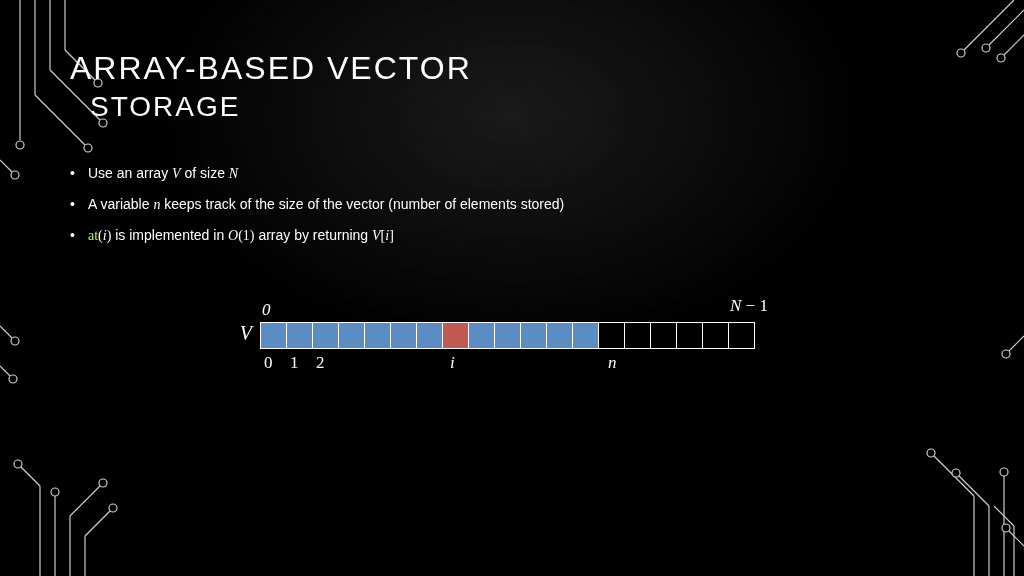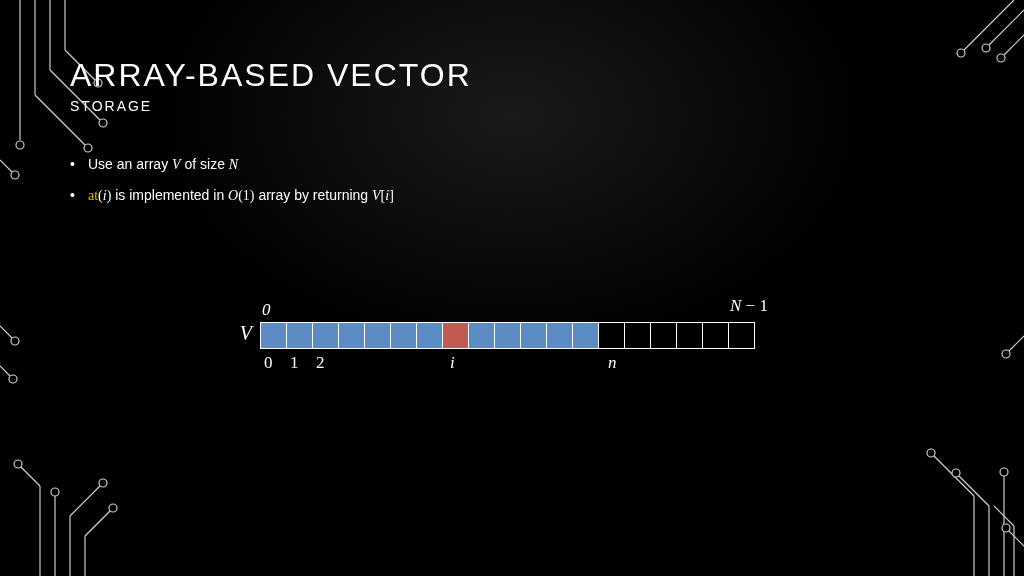--- a/index.html
+++ b/index.html
@@ -6,29 +6,29 @@
   html, body { width: 1024px; height: 576px; overflow: hidden; background: #000; }
   body {
     background: radial-gradient(ellipse 600px 400px at 50% 20%, #1a1a1a 0%, #000 60%);
     color: #fff;
     font-family: "Century Gothic", "Segoe UI", Arial, sans-serif;
     position: relative;
   }
   .circuit { position: absolute; pointer-events: none; }
   .circuit line, .circuit circle { stroke: #ccc; stroke-width: 1.2; fill: none; }
   .circuit circle { fill: #000; }
-  .content { position: absolute; left: 70px; top: 57px; right: 70px; }
+  .content { position: absolute; left: 70px; top: 50px; right: 70px; }
   .title { font-size: 32px; font-weight: 300; letter-spacing: 2px; margin-bottom: 4px; }
-  .subtitle { font-size: 14px; font-weight: 300; letter-spacing: 2px; margin-bottom: 40px; }
+  .subtitle { font-size: 28px; font-weight: 300; letter-spacing: 2px; margin-bottom: 40px; margin-left: 20px; }
   .bullets { list-style: none; }
   .bullets li { font-size: 14px; margin-bottom: 10px; position: relative; padding-left: 18px; line-height: 1.5; }
   .bullets li::before { content: "•"; position: absolute; left: 0; top: 0; }
   .mi { font-family: "Cambria Math", "Times New Roman", serif; font-style: italic; }
   .mn { font-family: "Cambria Math", "Times New Roman", serif; font-style: normal; }
-  .fn { font-family: "Cambria Math", "Times New Roman", serif; color: #eab308; font-style: normal; }
+  .fn { font-family: "Cambria Math", "Times New Roman", serif; color: #bef264; font-style: normal; }
   .diagram { position: absolute; left: 260px; top: 300px; }
   .top-labels { position: relative; height: 22px; font-family: "Cambria Math","Times New Roman",serif; font-style: italic; font-size: 17px; }
   .top-labels .zero { position: absolute; left: 2px; top: 0; }
   .top-labels .nminus1 { position: absolute; left: 470px; top: -4px; white-space: nowrap; }
   .row { display: flex; align-items: center; }
   .vlabel { font-family: "Cambria Math","Times New Roman",serif; font-style: italic; font-size: 20px; margin-right: 10px; margin-top: -2px; width: 20px; text-align: right; position: absolute; left: -28px; top: 24px;}
   .cells { display: flex; }
   .cell { width: 27px; height: 27px; border: 1px solid #fff; margin-left: -1px; }
   .cell:first-child { margin-left: 0; }
   .filled { background: #5b8cc4; }
@@ -104,20 +104,23 @@
 
 <div class="content">
   <div class="title">ARRAY-BASED VECTOR</div>
   <div class="subtitle">STORAGE</div>
 
   <ul class="bullets">
     <li>
       <span>Use an array </span><span class="mi">V</span><span> of size </span><span class="mi">N</span>
     </li>
     <li>
+      <span>A variable </span><span class="mi">n</span><span> keeps track of the size of the vector (number of elements stored)</span>
+    </li>
+    <li>
       <span class="fn">at</span><span class="mn">(</span><span class="mi">i</span><span class="mn">)</span><span> is implemented in </span><span class="mi">O</span><span class="mn">(1)</span><span> array by returning </span><span class="mi">V</span><span class="mn">[</span><span class="mi">i</span><span class="mn">]</span>
     </li>
   </ul>
 </div>
 
 <div class="diagram">
   <div class="vlabel">V</div>
   <div class="top-labels">
     <span class="zero">0</span>
     <span class="nminus1"><span class="mi">N</span><span class="mn"> − 1</span></span>

